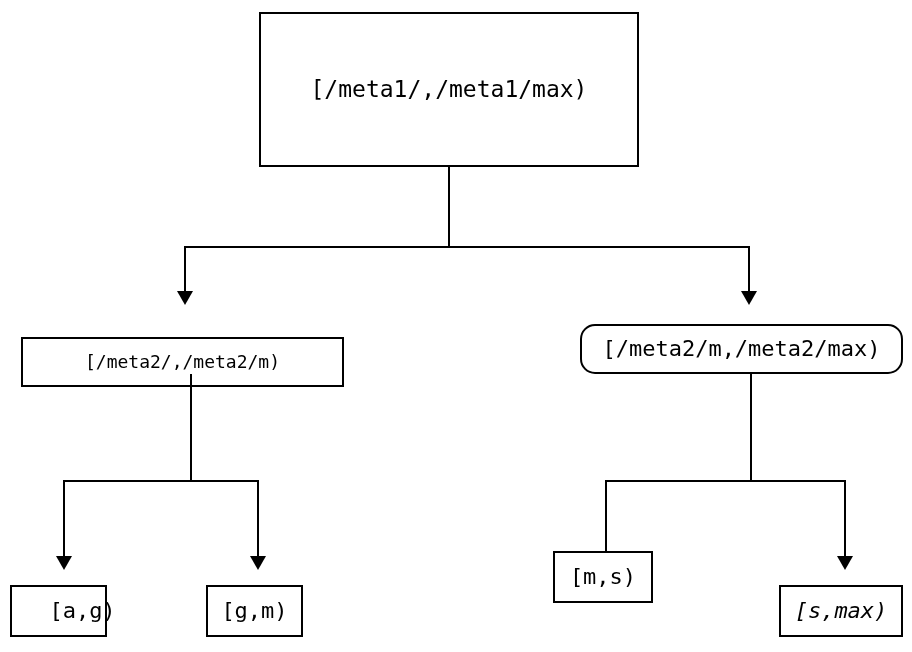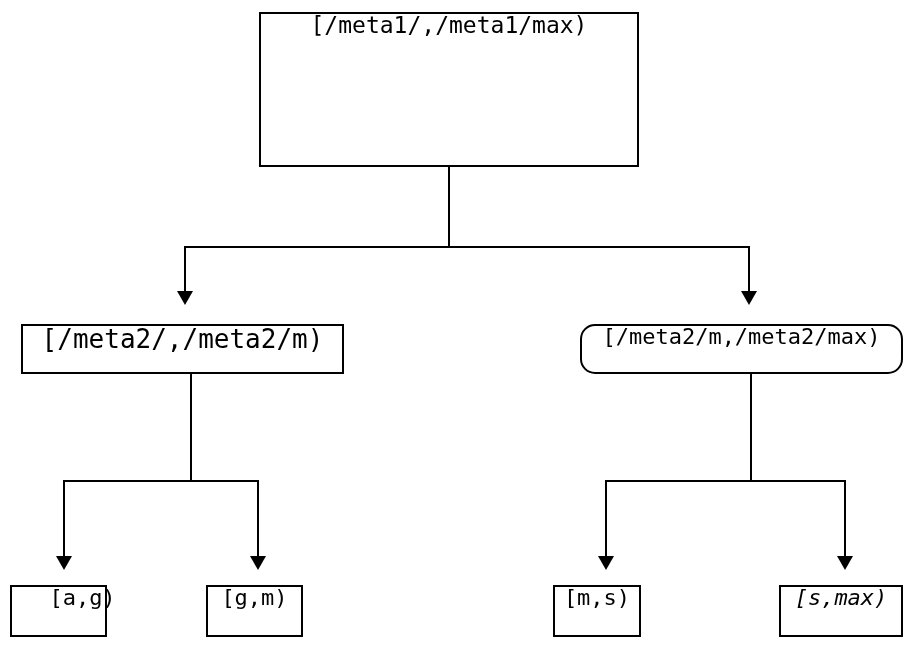--- a/index.html
+++ b/index.html
@@ -16,58 +16,59 @@
     height: 652px;
     background: #ffffff;
     overflow: hidden;
   }
   .node {
     position: absolute;
     box-sizing: border-box;
     border: 2px solid #000000;
     background: #ffffff;
     display: flex;
+    align-items: center;
     justify-content: center;
     color: #000000;
     white-space: pre;
   }
   .node-label {
     display: block;
     line-height: 1;
     letter-spacing: 0px;
   }
   .node-root {
     left: 259px;
     top: 12px;
     width: 380px;
     height: 155px;
     font-size: 23px;
   }
   .node-mid-left {
     left: 21px;
-    top: 324px;
+    top: 337px;
     width: 323px;
     height: 50px;
-    font-size: 26px;
+    font-size: 18px;
   }
   .node-mid-right {
     left: 580px;
     top: 324px;
     width: 323px;
     height: 50px;
     font-size: 22px;
     border-radius: 15px;
   }
   .node-leaf {
     height: 52px;
     font-size: 22px;
   }
   .node-leaf-ag   { left: 10px;  top: 585px; width: 97px; padding-left: 48px; }
   .node-leaf-gm   { left: 206px; top: 585px; width: 97px; }
-  .node-leaf-ms   { left: 553px; top: 585px; width: 88px; }
+  .node-leaf-ms   { left: 553px; top: 551px; width: 100px; }
   .node-leaf-smax { left: 779px; top: 585px; width: 124px; font-style: italic; }
 
   .edge {
     position: absolute;
     background: #000000;
   }
   .edge-v { width: 2px; }
   .edge-h { height: 2px; }
 
   .arrowhead {

